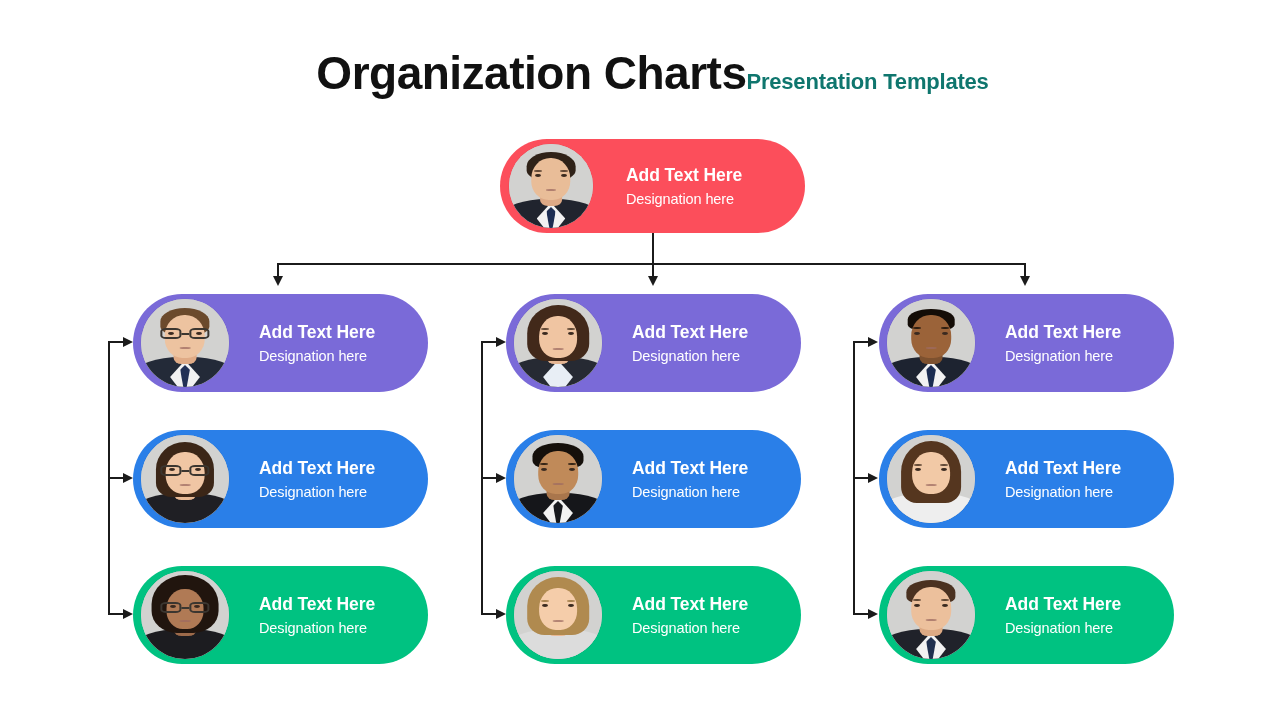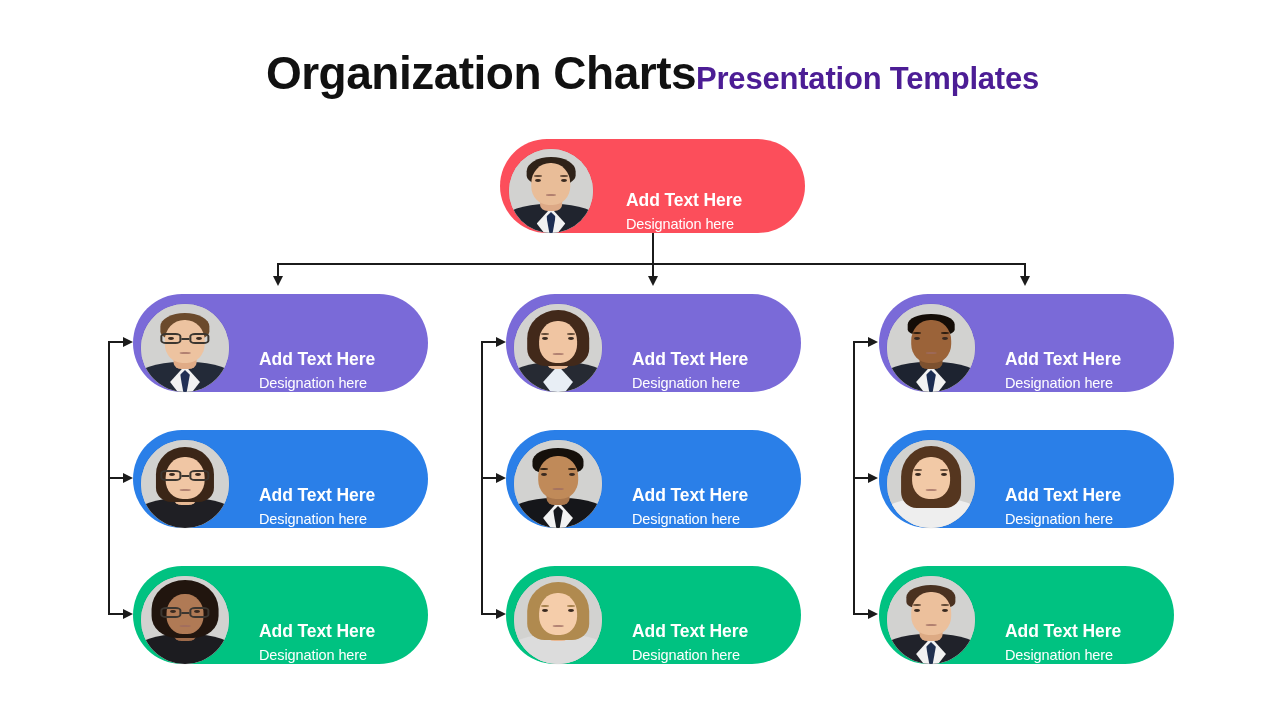--- a/index.html
+++ b/index.html
@@ -29,23 +29,23 @@
     white-space: nowrap;
   }
   .title-main {
     font-size: 46px;
     font-weight: bold;
     color: #111111;
     letter-spacing: -0.5px;
     margin-left: 25px;
   }
   .title-sub {
-    font-size: 31px;
+    font-size: 22px;
     font-weight: bold;
-    color: #4c1d95;
+    color: #0f766e;
     letter-spacing: -0.2px;
   }
 
   
   .conn { position: absolute; background: #1b1b1b; }
   .conn-v { width: 1.6px; }
   .conn-h { height: 1.6px; }
 
   .arrow-down {
     position: absolute;
@@ -59,21 +59,21 @@
     width: 0; height: 0;
     border-top: 5.5px solid transparent;
     border-bottom: 5.5px solid transparent;
     border-left: 10px solid #1b1b1b;
   }
 
   
   .node {
     position: absolute;
     display: flex;
-    align-items: flex-end;
+    align-items: center;
     border-radius: 999px;
   }
   .node-root  { background: #fc4e5b; }
   .node-purple{ background: #7a6ad8; }
   .node-blue  { background: #2a7fe8; }
   .node-green { background: #00c281; }
 
   .avatar {
     position: relative;
     flex: 0 0 auto;

